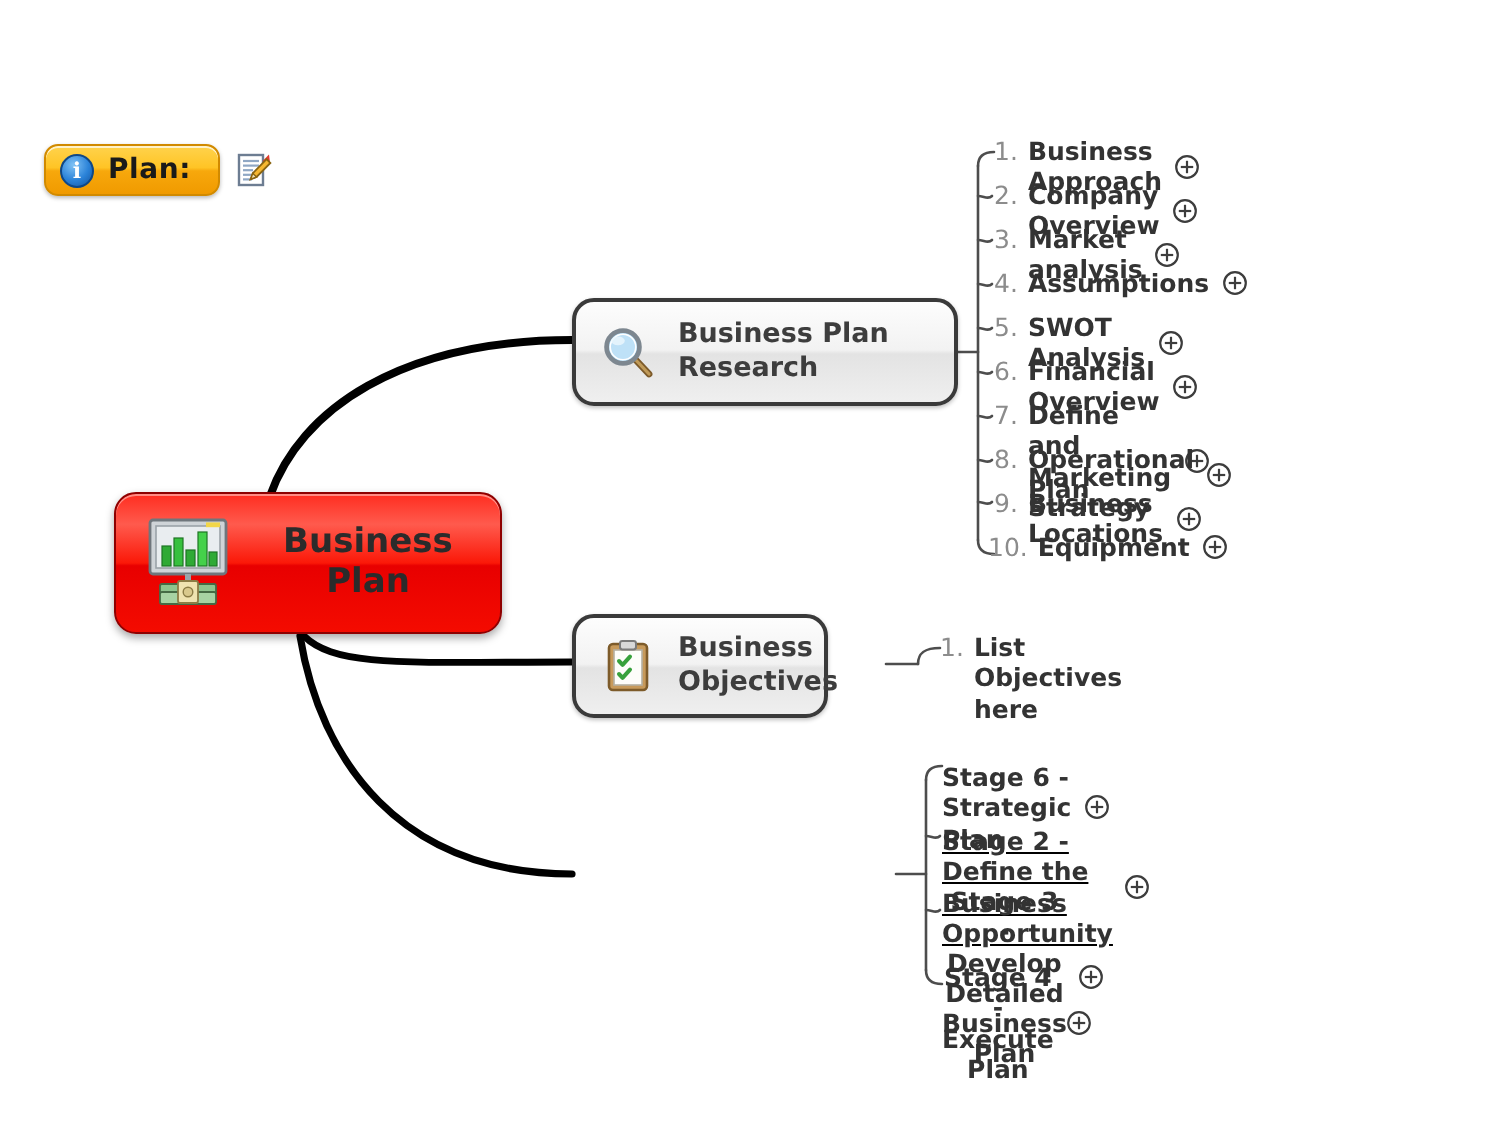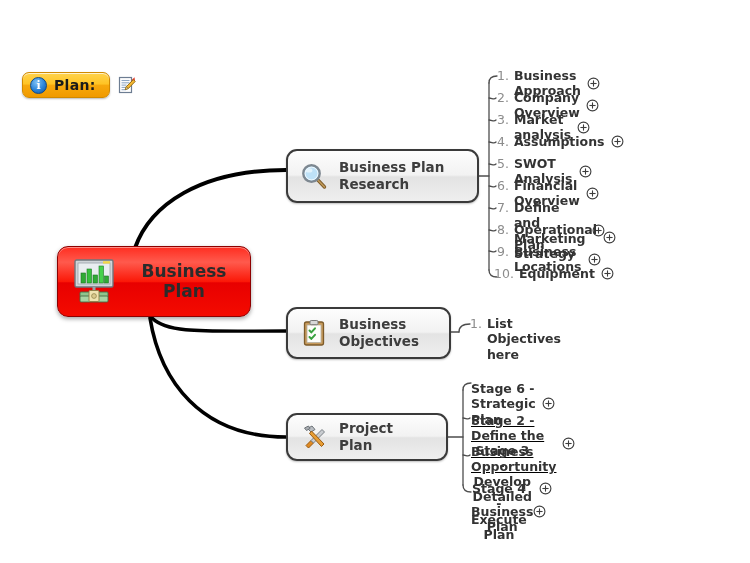--- a/index.html
+++ b/index.html
@@ -84,21 +84,21 @@
     background: linear-gradient(to bottom, #fdfdfd 0%, #f2f2f2 48%, #e3e3e3 52%, #efefef 100%);
     border: 2px solid #3a3a3a;
     box-shadow: 0 1px 2px rgba(0,0,0,.25);
   }
   .branch-node .node-text {
     font-size: 13.5px; font-weight: bold; color: #3d3d3d;
     line-height: 1.25; white-space: pre-line;
   }
 
   #node-research   { left: 286px; top: 149px; width: 193px; height: 54px; }
-  #node-objectives { left: 286px; top: 307px; width: 165px; height: 52px; }
+  #node-objectives { left: 286px; top: 307px; width: 128px; height: 52px; }
   #node-project    { left: 286px; top: 413px; width: 162px; height: 48px; }
 
   .node-icon { width: 28px; height: 28px; flex: 0 0 28px; display: block; }
   #node-center .node-icon { width: 44px; height: 46px; flex: 0 0 44px; }
 
   
   .leaf-list { position: absolute; z-index: 4; }
 
   .leaf {
     position: absolute;
@@ -341,34 +341,20 @@
 Objectives</span>
   </div>
 
   <div class="leaf-list" id="list-objectives">
     <div class="leaf" style="top:0px;">
         <span class="leaf-num">1.</span>
         <span class="leaf-text">List Objectives here</span>
       </div>
   </div>
 
-  <div class="node branch-node" id="node-project">
-    <span style="display:block;">
-      <svg class="node-icon" viewBox="0 0 28 28">
-
-        <path d="M6,22.5 L11,17.5 L13.5,20 L8.5,25 Z" fill="#e08a22" stroke="#9a5a10" stroke-width="1"></path>
-        <path d="M11,17.5 L22,6.5 L24.5,9 L13.5,20 Z" fill="#c9ccd0" stroke="#7b8187" stroke-width="1"></path>
-
-        <path d="M7.5,5.5 L12,3 L15,6.5 L11,9 Z" fill="#b9bdc2" stroke="#6d7378" stroke-width="1"></path>
-        <path d="M4.5,5 L8.5,3 L10,5.5 L6.5,7.5 Z" fill="#a9adb2" stroke="#6d7378" stroke-width="1"></path>
-        <path d="M11.5,8 L24,21 L21.5,23.5 L9.5,10.5 Z" fill="#e79d34" stroke="#9a5a10" stroke-width="1"></path>
-      </svg>
-    </span>
-    <span class="node-text">Project Plan</span>
-  </div>
 
   <div class="leaf-list" id="list-project">
     <div class="leaf" style="top:0px;">
         <span class="leaf-text">Stage 6 - Strategic Plan</span>
         <svg class="plus-icon" viewBox="0 0 13 13">
           <circle cx="6.5" cy="6.5" r="5.4" fill="none" stroke="#3d3d3d" stroke-width="1.1"></circle>
           <line x1="6.5" y1="3.4" x2="6.5" y2="9.6" stroke="#3d3d3d" stroke-width="1.1"></line>
           <line x1="3.4" y1="6.5" x2="9.6" y2="6.5" stroke="#3d3d3d" stroke-width="1.1"></line>
         </svg>
       </div>

